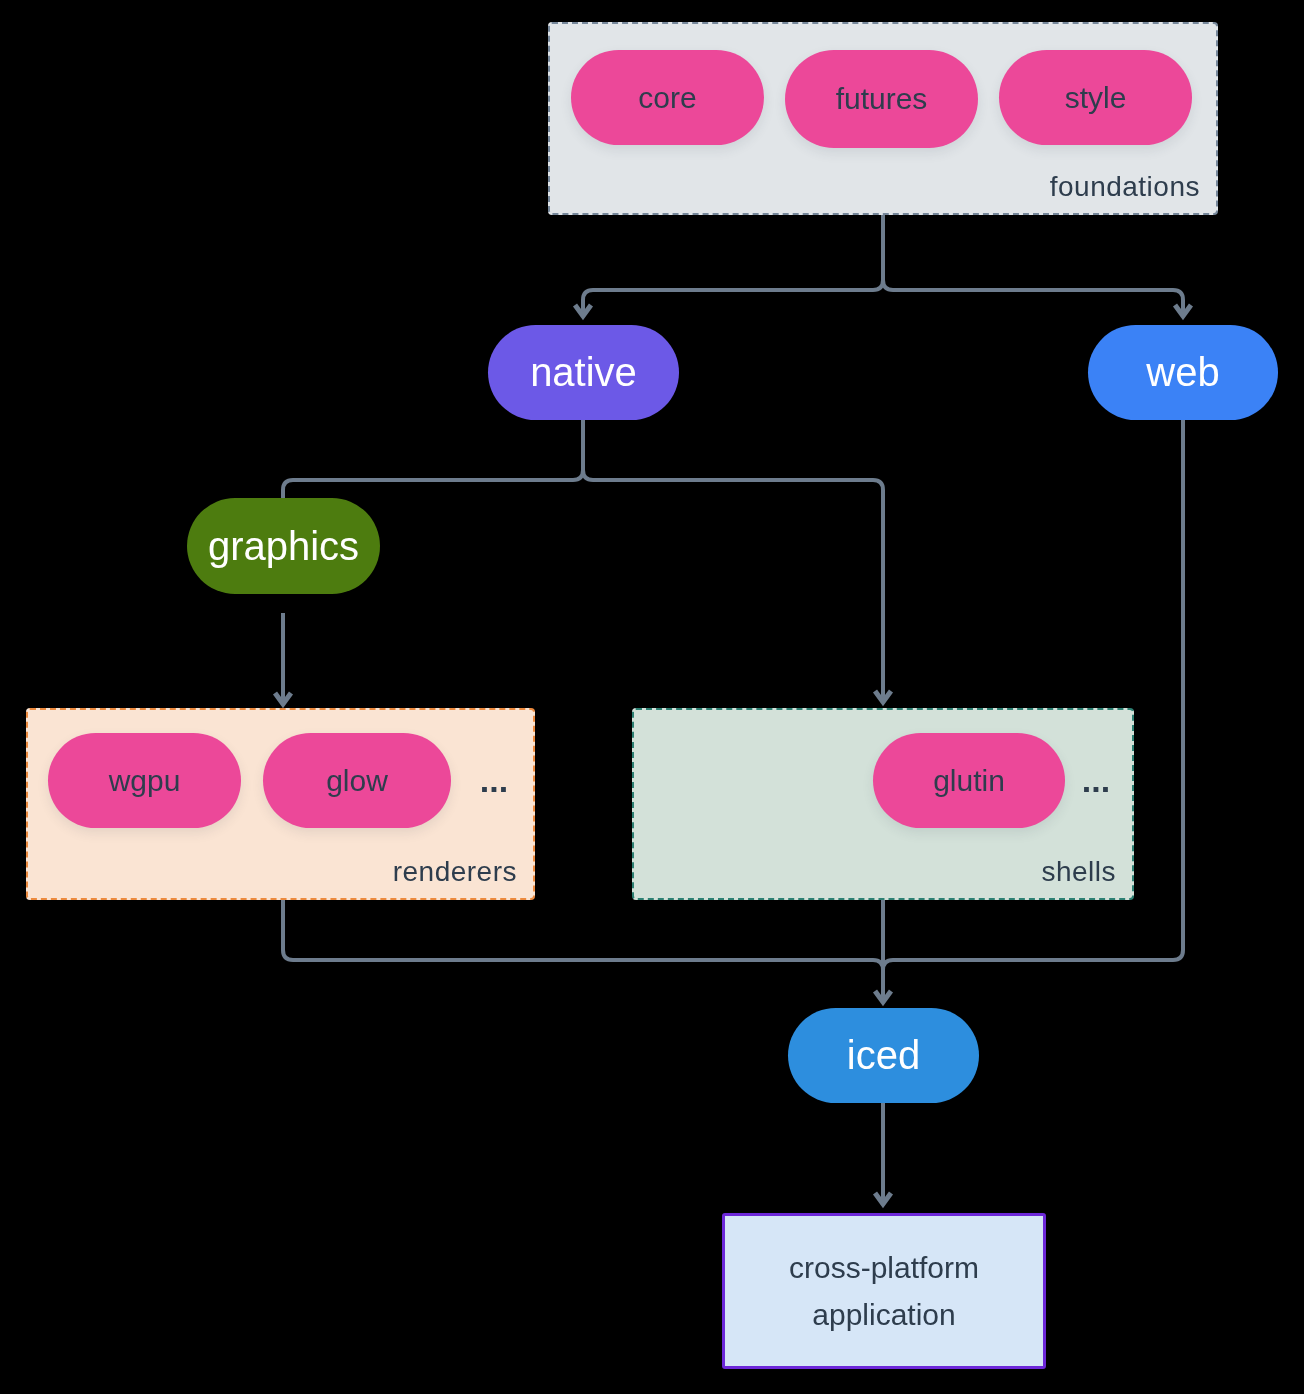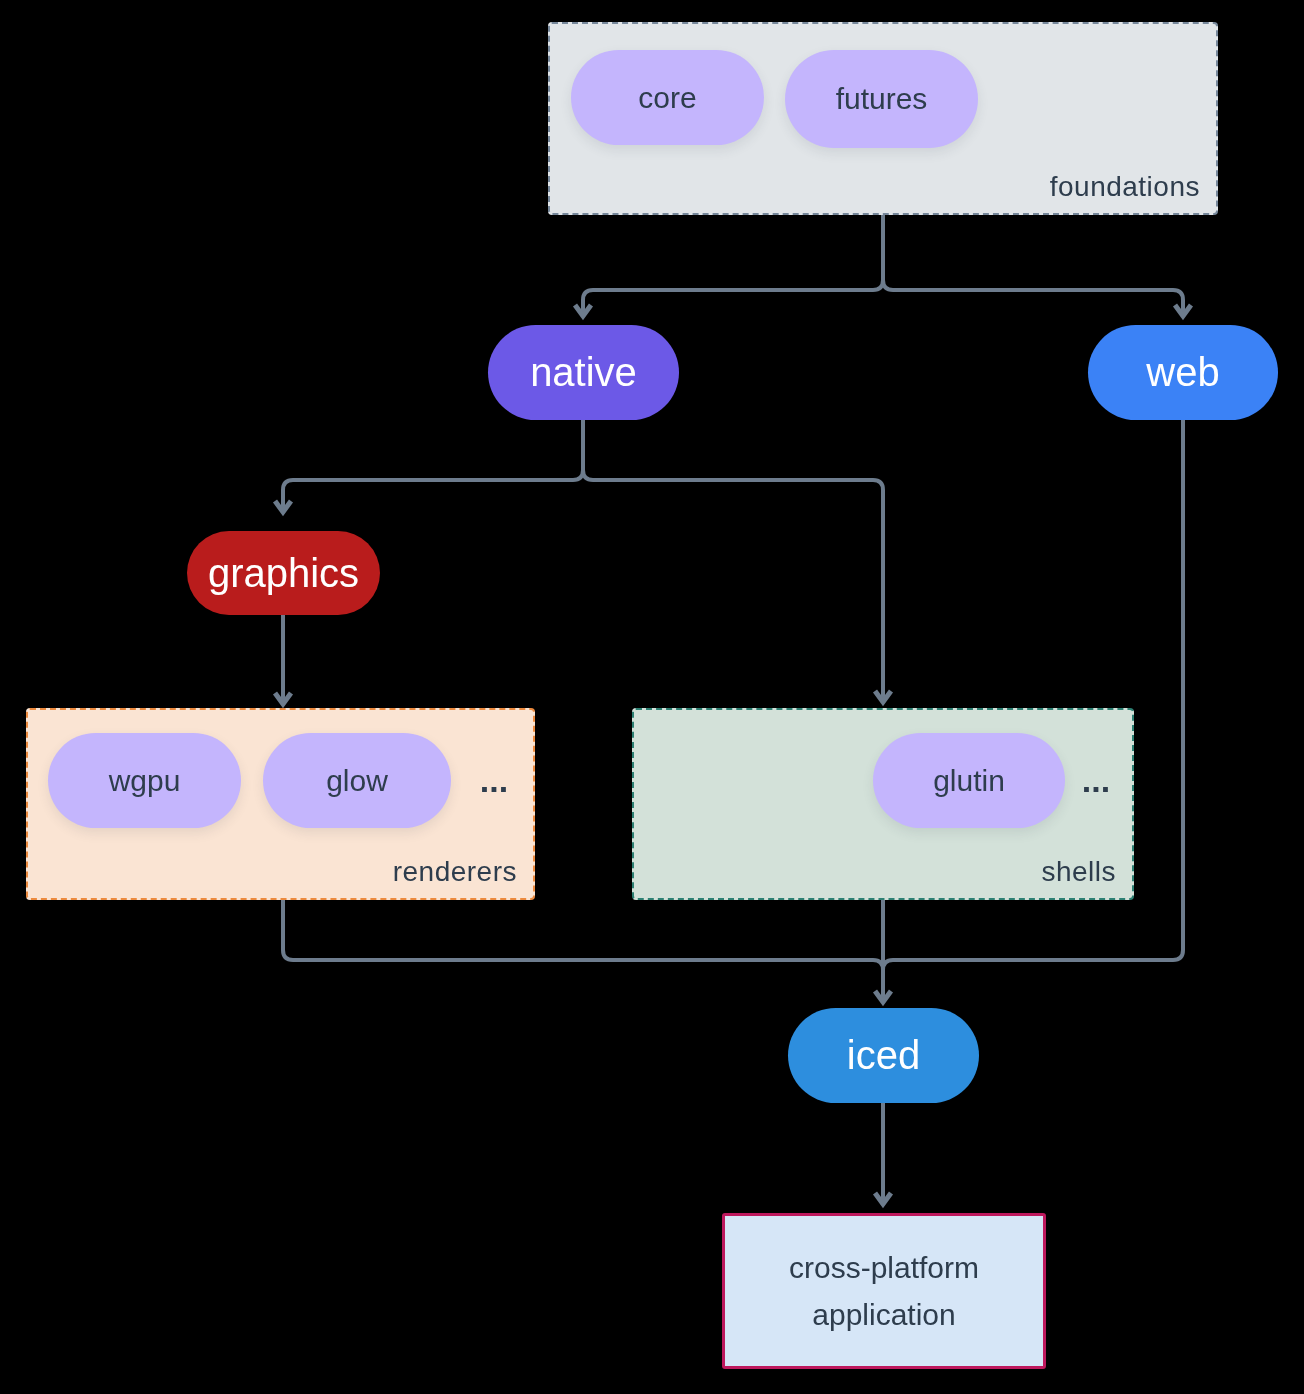--- a/index.html
+++ b/index.html
@@ -13,37 +13,37 @@
 
   .groupbox {
     position:absolute; box-sizing:border-box;
     border:2px dashed #76879a; border-radius:4px;
   }
   .grouplabel {
     position:absolute; right:16px; bottom:10px;
     font-size:28px; letter-spacing:0.5px; color:#2e3d4d;
   }
   .pill {
-    position:absolute; background:#c4b5fd; border-radius:999px;
+    position:absolute; background:#ec4899; border-radius:999px;
     display:flex; align-items:center; justify-content:center;
     font-size:30px; color:#2e3d4d;
     box-shadow:0 5px 12px rgba(45,62,80,0.10);
   }
   .node {
     position:absolute; border-radius:999px;
     display:flex; align-items:center; justify-content:center;
     font-size:40px; color:#ffffff;
   }
   .ellipsis {
     position:absolute; font-size:34px; font-weight:600; color:#2e3d4d;
     display:flex; align-items:center; justify-content:center;
   }
   #app-box {
     position:absolute; box-sizing:border-box; border-radius:3px;
-    border:3px solid #be185d; background:#d6e6f7;
+    border:3px solid #6d28d9; background:#d6e6f7;
     display:flex; flex-direction:column; align-items:center; justify-content:center;
     font-size:30px; line-height:47px; color:#2e3d4d; text-align:center;
   }
 </style>
 </head>
 <body>
 
 <div id="canvas">
 
   <svg id="connectors" width="1304" height="1394" viewBox="0 0 1304 1394">
@@ -76,25 +76,26 @@
       <path d="M 875 991 L 883 1002 L 891 991"></path>
       <path d="M 875 1193 L 883 1204 L 891 1193"></path>
     </g>
   </svg>
 
   <div class="groupbox" style="left:548px; top:22px; width:670px; height:193px; background:#e1e5e8; border-color:#76879a;">
     <div class="grouplabel">foundations</div>
   </div>
   <div class="pill" style="left:571px; top:50px; width:193px; height:95px;">core</div>
   <div class="pill" style="left:785px; top:50px; width:193px; height:98px;">futures</div>
+  <div class="pill" style="left:999px; top:50px; width:193px; height:95px;">style</div>
 
   <div class="node" style="left:488px; top:325px; width:191px; height:95px; background:#6c59e7;">native</div>
   <div class="node" style="left:1088px; top:325px; width:190px; height:95px; background:#3b82f6;">web</div>
 
-  <div class="node" style="left:187px; top:531px; width:193px; height:84px; background:#b91c1c;">graphics</div>
+  <div class="node" style="left:187px; top:498px; width:193px; height:96px; background:#4d7c0f;">graphics</div>
 
   <div class="groupbox" style="left:26px; top:708px; width:509px; height:192px; background:#fae4d3; border-color:#ec8a3e;">
     <div class="grouplabel">renderers</div>
   </div>
   <div class="pill" style="left:48px; top:733px; width:193px; height:95px;">wgpu</div>
   <div class="pill" style="left:263px; top:733px; width:188px; height:95px;">glow</div>
   <div class="ellipsis" style="left:466px; top:745px; width:56px; height:70px;">...</div>
 
   <div class="groupbox" style="left:632px; top:708px; width:502px; height:192px; background:#d3e1d9; border-color:#2d8073;">
     <div class="grouplabel">shells</div>

